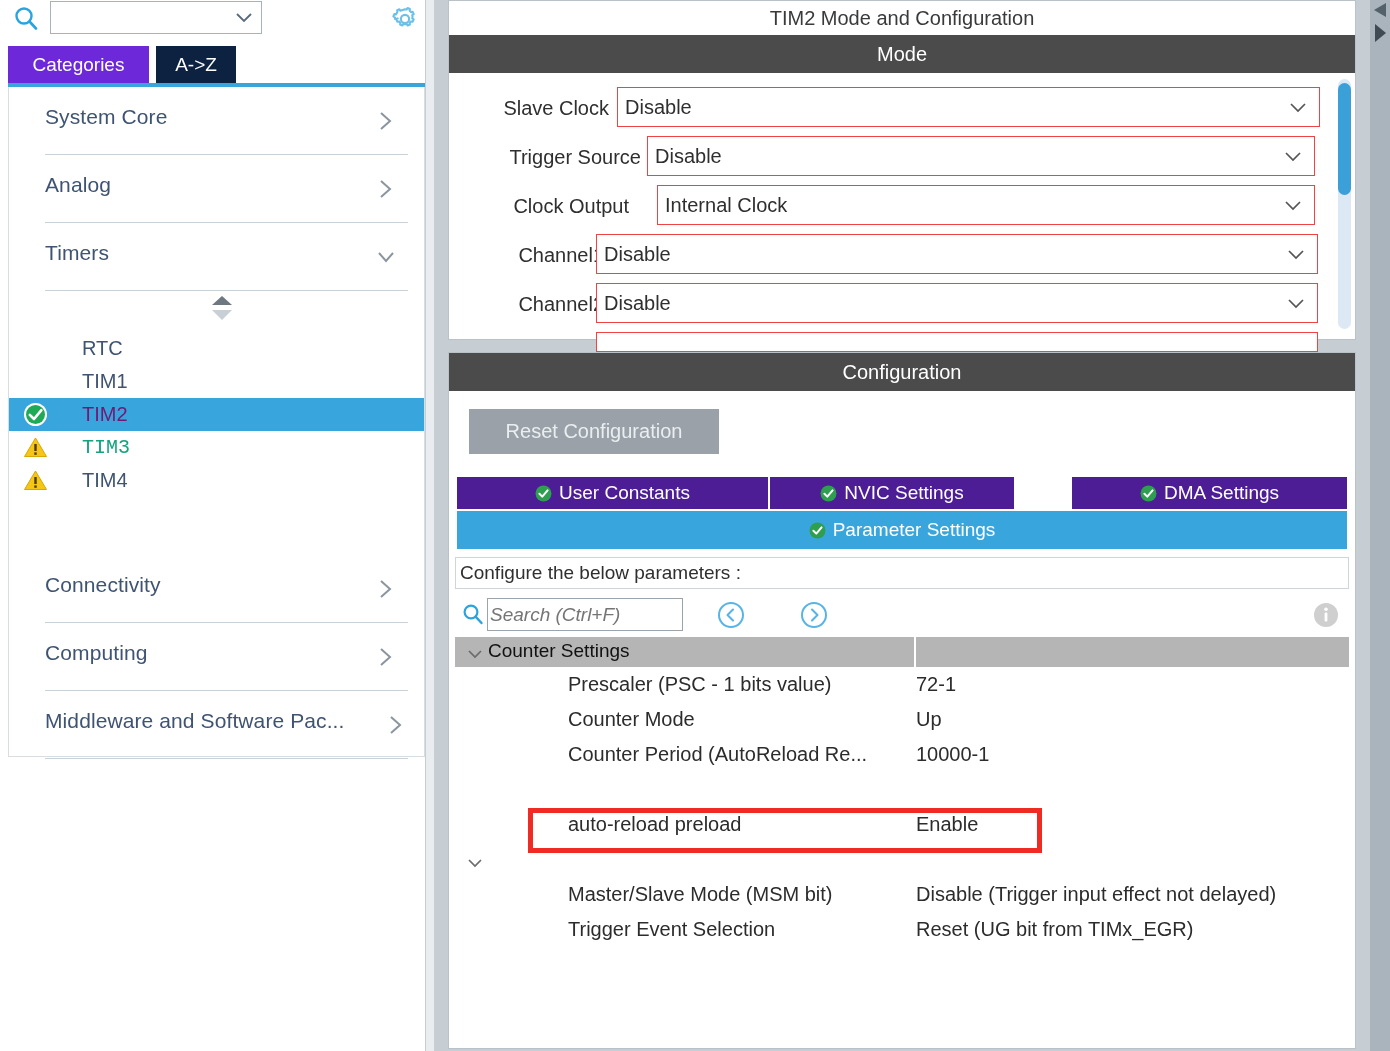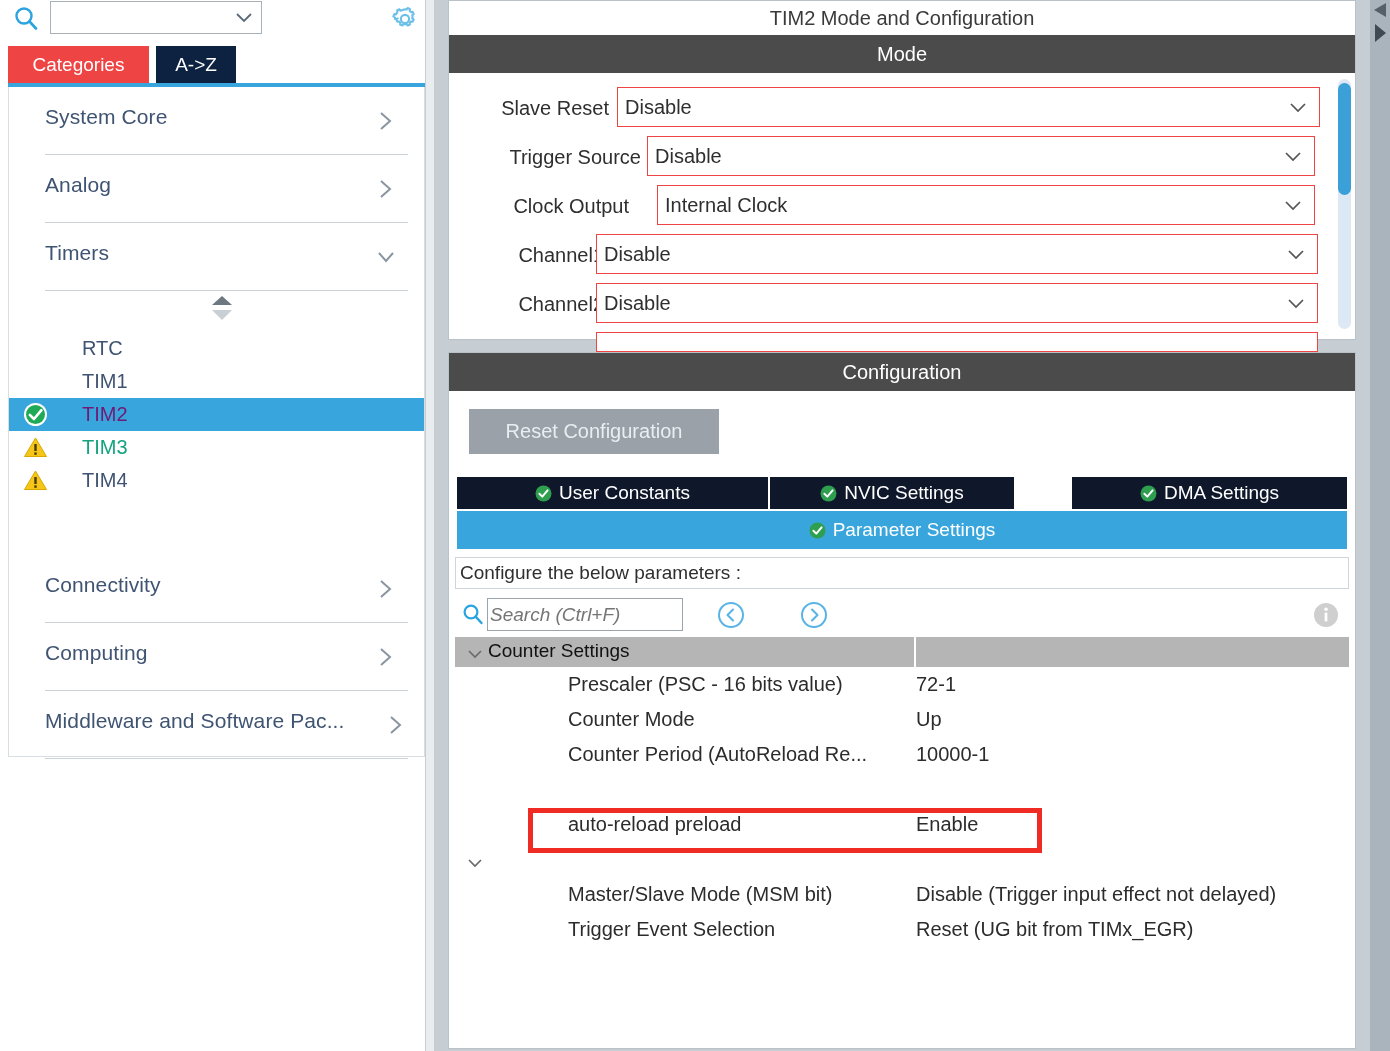--- a/index.html
+++ b/index.html
@@ -27,21 +27,21 @@
   #ip-search-combo .combo-arrow{position:absolute;right:8px;top:9px;width:18px;height:14px;}
   #ip-gear{position:absolute;left:391px;top:5px;width:28px;height:28px;}
 
   
   #cat-tabs{position:absolute;left:0;top:46px;width:425px;height:37px;}
   .cat-tab{
     position:absolute;top:0;height:37px;line-height:37px;
     font-size:19px;text-align:center;color:#fff;cursor:default;
     box-sizing:border-box;
   }
-  #tab-categories{left:8px;width:141px;background:#ef4444;}
+  #tab-categories{left:8px;width:141px;background:#6d28d9;}
   #tab-az{left:156px;width:80px;background:#0d2240;}
   #tabs-underline{position:absolute;left:8px;top:83px;width:417px;height:4px;background:#38a6dd;}
 
   
   #cat-list{
     position:absolute;left:8px;top:87px;width:417px;height:670px;
     background:#fff;border:1px solid #d8dde1;border-top:none;box-sizing:border-box;
   }
   .cat-row{
     position:absolute;left:0;width:415px;height:68px;
@@ -54,21 +54,21 @@
   .cat-sep{position:absolute;left:36px;right:16px;height:1px;background:#c9d2d8;bottom:0;}
 
   
   #timer-spinner{position:absolute;left:0;top:0;width:415px;height:34px;}
 
   
   .tim-item{position:absolute;left:0;width:415px;height:33px;}
   .tim-name{position:absolute;top:5px;font-size:20px;color:#3f5372;}
   .tim-item.sel{background:#38a6dd;}
   .tim-item.sel .tim-name{color:#701a75;}
-  .tim-name.green{color:#14a37f;}
+  .tim-name.green{color:#14a37f;font-family:Liberation Mono, monospace;}
   .badge{position:absolute;left:14px;top:4px;width:25px;height:25px;}
 
   
   #left-gutter{position:absolute;left:425px;top:0;width:22px;height:1051px;background:#c6ced4;}
   #left-gutter-inner{position:absolute;left:426px;top:0;width:8px;height:1051px;background:#e9edf0;}
 
   
   #right-panel{position:absolute;left:447px;top:0;width:923px;height:1051px;background:#c6ced4;}
 
   #mode-box{position:absolute;left:1px;top:0;width:908px;height:340px;background:#fff;
@@ -97,21 +97,21 @@
               text-align:center;font-size:20px;color:#fff;background:#4b4b4b;}
   #reset-btn{
     position:absolute;left:20px;top:56px;width:250px;height:45px;
     background:#9aa1a8;border:none;color:#e9eef1;font-size:20px;
     font-family:"Liberation Sans", sans-serif;cursor:default;
   }
 
   
   .cfg-tab{
     position:absolute;height:32px;line-height:32px;text-align:center;
-    font-size:19px;color:#ffffff;background:#0f172a;box-sizing:border-box;
+    font-size:19px;color:#ffffff;background:#4c1d95;box-sizing:border-box;
   }
   .cfg-tab.active{background:#38a6dd;}
   .cfg-tab .tick{display:inline-block;width:17px;height:17px;vertical-align:-3px;margin-right:7px;}
 
   
   #cfg-hint{
     position:absolute;left:6px;top:204px;width:894px;height:32px;
     border:1px solid #cfd6db;background:#fff;box-sizing:border-box;
   }
   #cfg-hint span{position:absolute;left:4px;top:4px;font-size:19px;color:#2f2f2f;}
@@ -306,21 +306,21 @@
   <div id="left-gutter"></div>
   <div id="left-gutter-inner"></div>
 
   <div id="right-panel">
 
     <div id="mode-box">
       <div id="mode-title">TIM2 Mode and Configuration</div>
       <div id="mode-bar">Mode</div>
 
       <div class="mode-row" style="top:86px;">
-        <span class="mode-label" style="left:30px;width:130px;">Slave Reset</span>
+        <span class="mode-label" style="left:30px;width:130px;">Slave Clock</span>
         <div class="mode-select" style="left:168px;width:703px;">
           <span class="sel-text">Disable</span>
           <span class="sel-arrow">
             <svg width="18" height="14" viewBox="0 0 18 14">
                 <polyline points="2,3 9,10 16,3" fill="none" stroke="#555" stroke-width="1.7"></polyline>
               </svg>
           </span>
         </div>
       </div>
 
@@ -459,21 +459,21 @@
           <span class="grp-cellB"></span>
           <span class="grp-chev">
             <svg width="16" height="12" viewBox="0 0 16 12">
                 <polyline points="2,3 8,9 14,3" fill="none" stroke="#6b6b6b" stroke-width="1.7"></polyline>
               </svg>
           </span>
           <span class="grp-label">Counter Settings</span>
         </div>
 
         <div class="par-row" style="top:32px;">
-          <span class="par-name">Prescaler (PSC - 16 bits value)</span>
+          <span class="par-name">Prescaler (PSC - 1 bits value)</span>
           <span class="par-val">72-1</span>
         </div>
         <div class="par-row" style="top:67px;">
           <span class="par-name">Counter Mode</span>
           <span class="par-val">Up</span>
         </div>
         <div class="par-row" style="top:102px;">
           <span class="par-name">Counter Period (AutoReload Re...</span>
           <span class="par-val">10000-1</span>
         </div>

